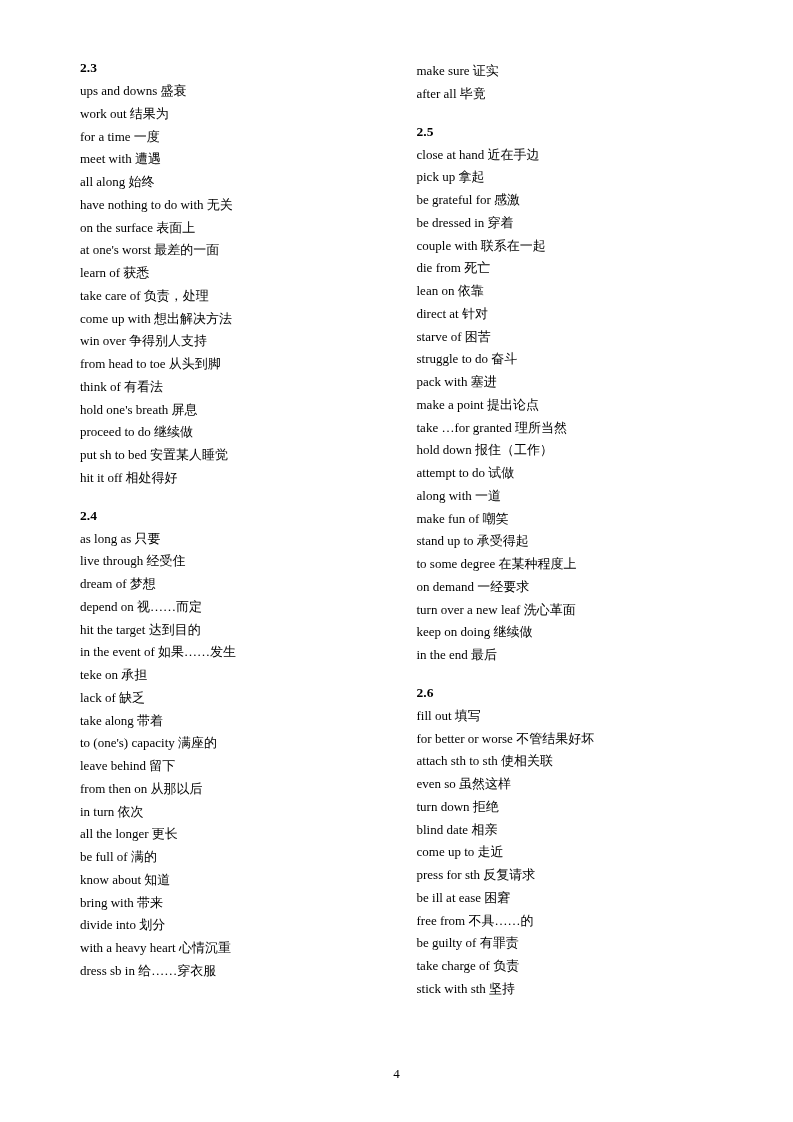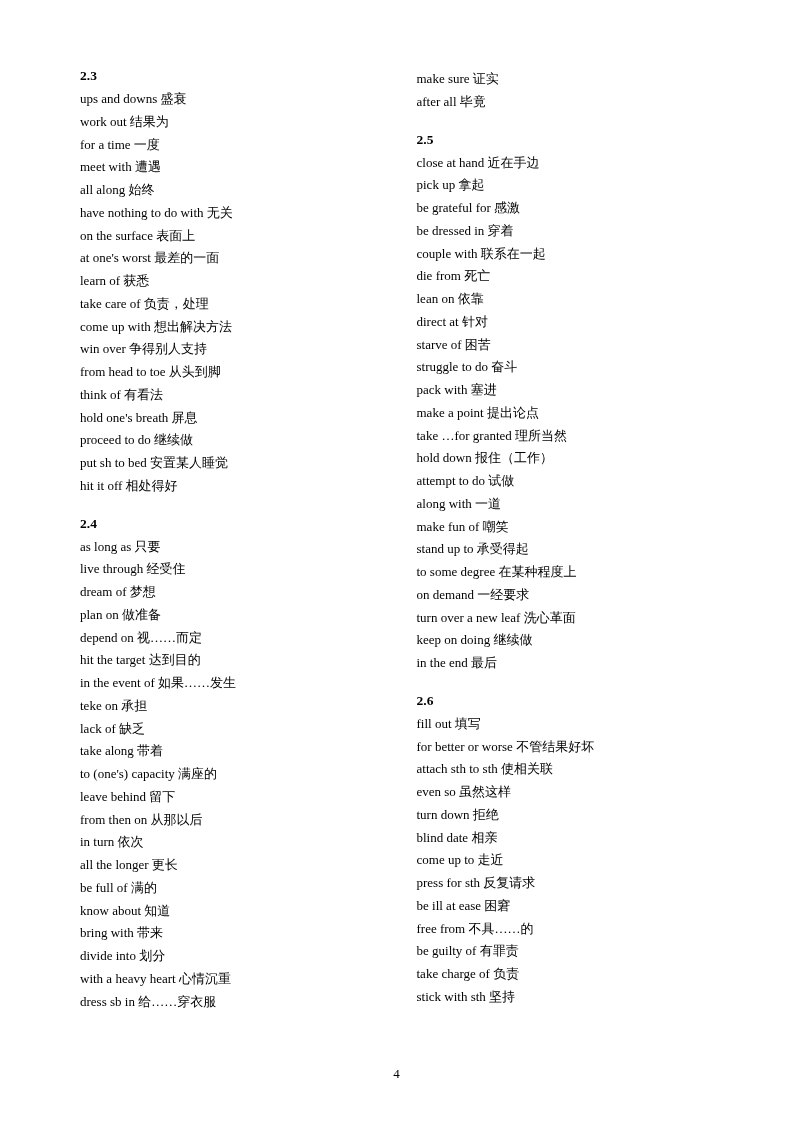--- a/index.html
+++ b/index.html
@@ -15,21 +15,20 @@
       width: 793px;
       min-height: 1122px;
       position: relative;
     }
     .page {
       padding: 60px 80px 80px 80px;
     }
     .two-col {
       display: flex;
       gap: 40px;
-      margin-top: 8px;
     }
     .col {
       flex: 1;
     }
     .section-title {
       font-weight: bold;
       font-size: 13.5px;
       margin-bottom: 4px;
     }
     .entry {
@@ -80,21 +79,20 @@
           </div>
       </div>
 
       <div class="section section-gap">
         <div class="section-title">2.4</div>
         <div class="entries">
 
             <div class="entry">as long as 只要</div>
             <div class="entry">live through 经受住</div>
             <div class="entry">dream of 梦想</div>
-            <div class="entry">plan on 做准备</div>
             <div class="entry">depend on 视……而定</div>
             <div class="entry">hit the target 达到目的</div>
             <div class="entry">in the event of 如果……发生</div>
             <div class="entry">teke on 承担</div>
             <div class="entry">lack of 缺乏</div>
             <div class="entry">take along 带着</div>
             <div class="entry">to (one's) capacity 满座的</div>
             <div class="entry">leave behind 留下</div>
             <div class="entry">from then on 从那以后</div>
             <div class="entry">in turn 依次</div>

